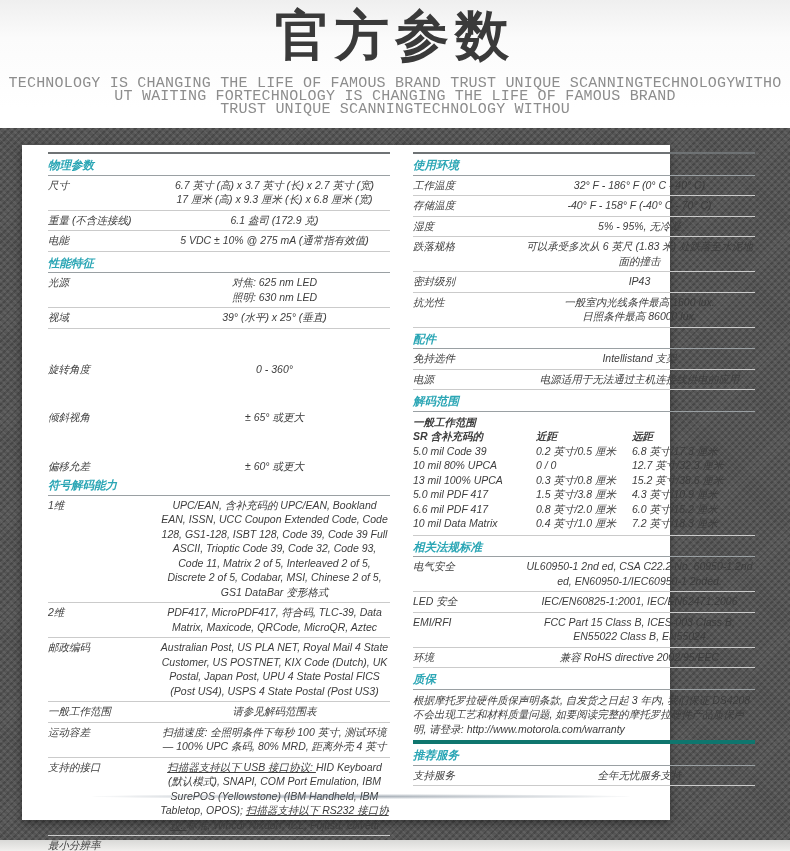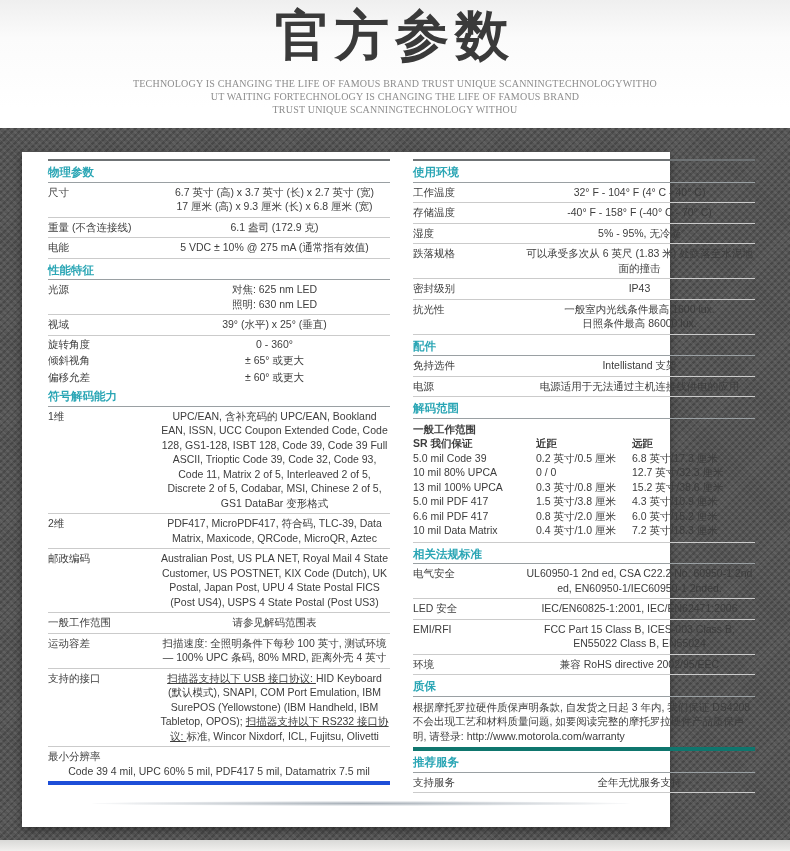--- a/index.html
+++ b/index.html
@@ -12,57 +12,57 @@
     position:absolute;top:0;left:0;width:790px;height:108px;
     background:linear-gradient(180deg,#efefef 0%,#fbfbfb 35%,#ffffff 100%);
   }
   .hero-title{
     position:absolute;top:0px;width:100%;text-align:center;
     font-family:"Liberation Serif","DejaVu Serif",serif;font-weight:bold;
     font-size:54px;line-height:72px;color:#3a3a3a;letter-spacing:6px;
   }
   .hero-sub{
     position:absolute;top:77px;width:100%;text-align:center;
-    font-family:Liberation Serif, serif;
-    font-size:10px;line-height:13px;color:#8d8d8d;letter-spacing:.2px;
+    font-family:Liberation Mono, monospace;
+    font-size:15px;line-height:13px;color:#8d8d8d;letter-spacing:.2px;
   }
   
   .band{
     position:absolute;top:128px;left:0;width:790px;height:712px;
     background-color:#575757;
     background-image:
       repeating-linear-gradient(45deg, rgba(255,255,255,.06) 0 2px, transparent 2px 5px),
       repeating-linear-gradient(-45deg, rgba(0,0,0,.16) 0 2px, transparent 2px 5px),
       repeating-linear-gradient(0deg, rgba(0,0,0,.05) 0 1px, transparent 1px 3px);
   }
   .bottom-strip{
     position:absolute;top:840px;left:0;width:790px;height:11px;
     background:linear-gradient(180deg,#d9d9d7,#f1f0ee);
   }
   
   .panel{
-    position:absolute;left:22px;top:152px;width:648px;height:675px;
-    background:#ffffff;box-shadow:0 3px 8px rgba(0,0,0,.4);
+    position:absolute;left:22px;top:145px;width:648px;height:675px;
+    background:#ffffff;box-shadow:0 3px 8px rgba(0,0,0,.4);font-style:italic;
   }
   .fold-shadow{
     position:absolute;left:70px;right:40px;bottom:21px;height:5px;border-radius:50%;
     background:radial-gradient(ellipse at 50% 50%, rgba(95,110,125,.55) 0%, rgba(110,125,140,.22) 50%, rgba(0,0,0,0) 74%);
   }
   .col{
     position:absolute;top:7px;font-size:10.5px;line-height:14.5px;color:#3d3d3d;
     border-top:2px solid #6f7375;
   }
   .col-left{left:26px;width:342px;}
   .col-right{left:391px;width:342px;}
   .sec-h{
     color:#2ba6b5;font-weight:bold;font-size:11.5px;
     padding:4px 0 2px 0;border-bottom:1px solid #9aa0a3;
   }
   .row{display:flex;border-bottom:1px solid #cbcbcb;padding:2px 0 3px 0;}
-  .row.tight{border-bottom:none;padding:1px 0 1px 0;}
+  .row.tight{border-bottom:none;padding:1px 0 1px 0;margin-top:32px;}
   .row.thick-end{border-bottom:4px solid #1d4ed8;flex-direction:column;}
   .lbl{width:107px;flex:none;padding-right:4px;}
   .val{flex:1;white-space:pre-line;text-align:center;}
   .ul{text-decoration:underline;}
   
   .dt-wrap{border-bottom:1px solid #cbcbcb;padding:3px 0 4px 0;}
   .dt-sub{font-weight:bold;}
   .dt-row{display:flex;}
   .dt-head{font-weight:bold;}
   .dt-c1{width:123px;flex:none;}
@@ -156,21 +156,21 @@
       <div class="lbl">最小分辨率</div>
       <div class="val">Code 39 4 mil, UPC 60% 5 mil, PDF417 5 mil, Datamatrix 7.5 mil</div>
     </div>
   </div>
 
   <div class="col col-right">
 
     <div class="sec-h">使用环境</div>
     <div class="row">
       <div class="lbl">工作温度</div>
-      <div class="val">32° F - 104° F (4° C - 40° C)</div>
+      <div class="val">32° F - 186° F (0° C - 40° C)</div>
     </div>
     <div class="row">
       <div class="lbl">存储温度</div>
       <div class="val">-40° F - 158° F (-40° C - 70° C)</div>
     </div>
     <div class="row">
       <div class="lbl">湿度</div>
       <div class="val">5% - 95%, 无冷凝</div>
     </div>
     <div class="row">
@@ -194,21 +194,21 @@
     </div>
     <div class="row">
       <div class="lbl">电源</div>
       <div class="val">电源适用于无法通过主机连接线供电的应用</div>
     </div>
 
     <div class="sec-h">解码范围</div>
     <div class="dt-wrap">
       <div class="dt-sub">一般工作范围</div>
       <div class="dt-row dt-head">
-        <div class="dt-c1">SR 我们保证</div>
+        <div class="dt-c1">SR 含补充码的</div>
         <div class="dt-c2">近距</div>
         <div class="dt-c3">远距</div>
       </div>
       <div class="dt-row">
         <div class="dt-c1">5.0 mil Code 39</div>
         <div class="dt-c2">0.2 英寸/0.5 厘米</div>
         <div class="dt-c3">6.8 英寸/17.3 厘米</div>
       </div>
       <div class="dt-row">
         <div class="dt-c1">10 mil 80% UPCA</div>

